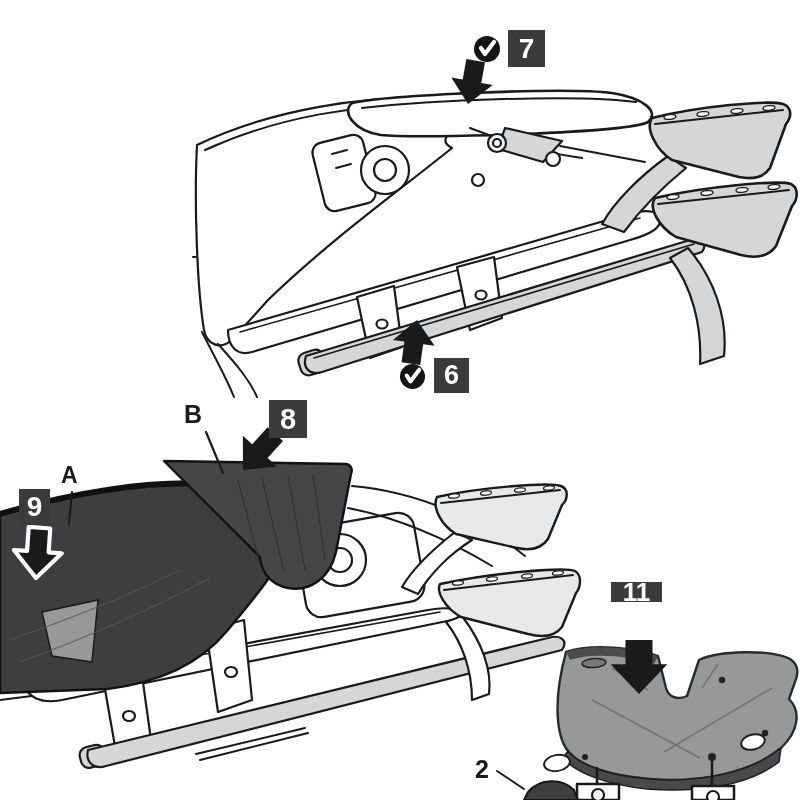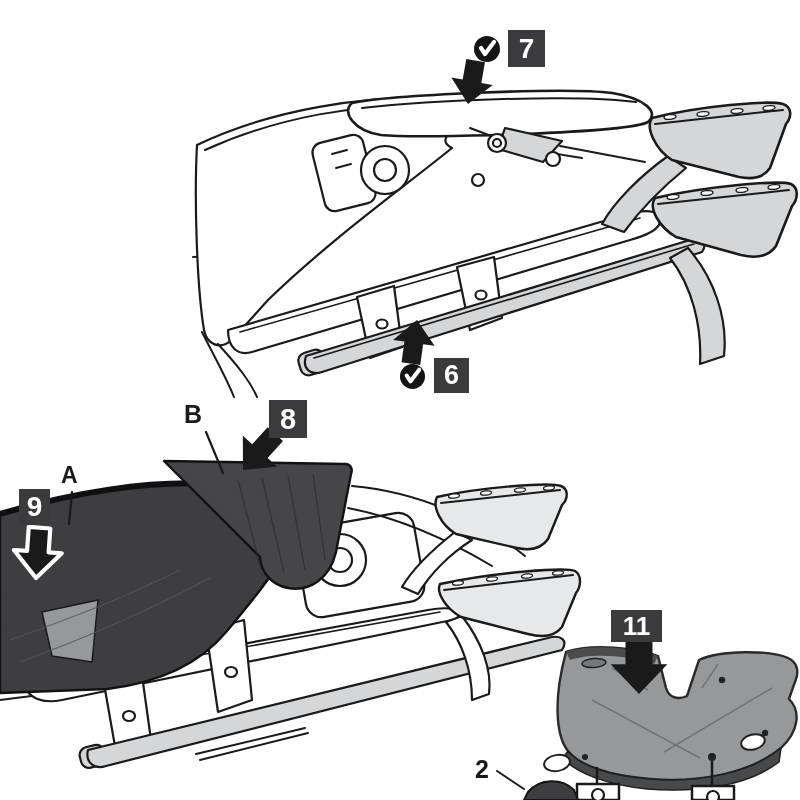--- a/index.html
+++ b/index.html
@@ -199,18 +199,18 @@
       <circle cx="0" cy="0" r="13" fill="#141416"></circle>
       <path d="M-6,-1 L-2,5 L7,-7" fill="none" stroke="#ffffff" stroke-width="4.2" stroke-linecap="round" stroke-linejoin="round"></path>
     </svg>
   </span>
   <div class="badge" style="left:434px;top:358px;width:35px;height:35px;font-size:27px">6</div>
 
   <div class="badge" style="left:269px;top:400px;width:38px;height:38px;font-size:29px">8</div>
 
   <div class="badge" style="left:19px;top:489px;width:31px;height:36px;font-size:28px">9</div>
 
-  <div class="badge" style="left:611px;top:610px;width:51px;height:32px;font-size:26px">11</div>
+  <div class="badge" style="left:611px;top:582px;width:51px;height:20px;font-size:26px">11</div>
 
   <div class="plabel" style="left:61px;top:464px;font-size:23px">A</div>
   <div class="plabel" style="left:184px;top:402px;font-size:25px">B</div>
   <div class="plabel" style="left:475px;top:757px;font-size:25px">2</div>
 </div>
 
 </body></html>

